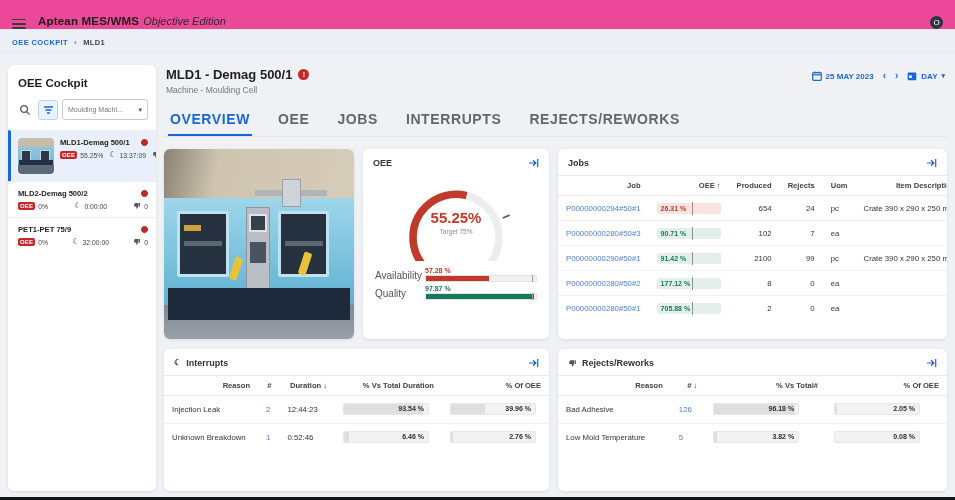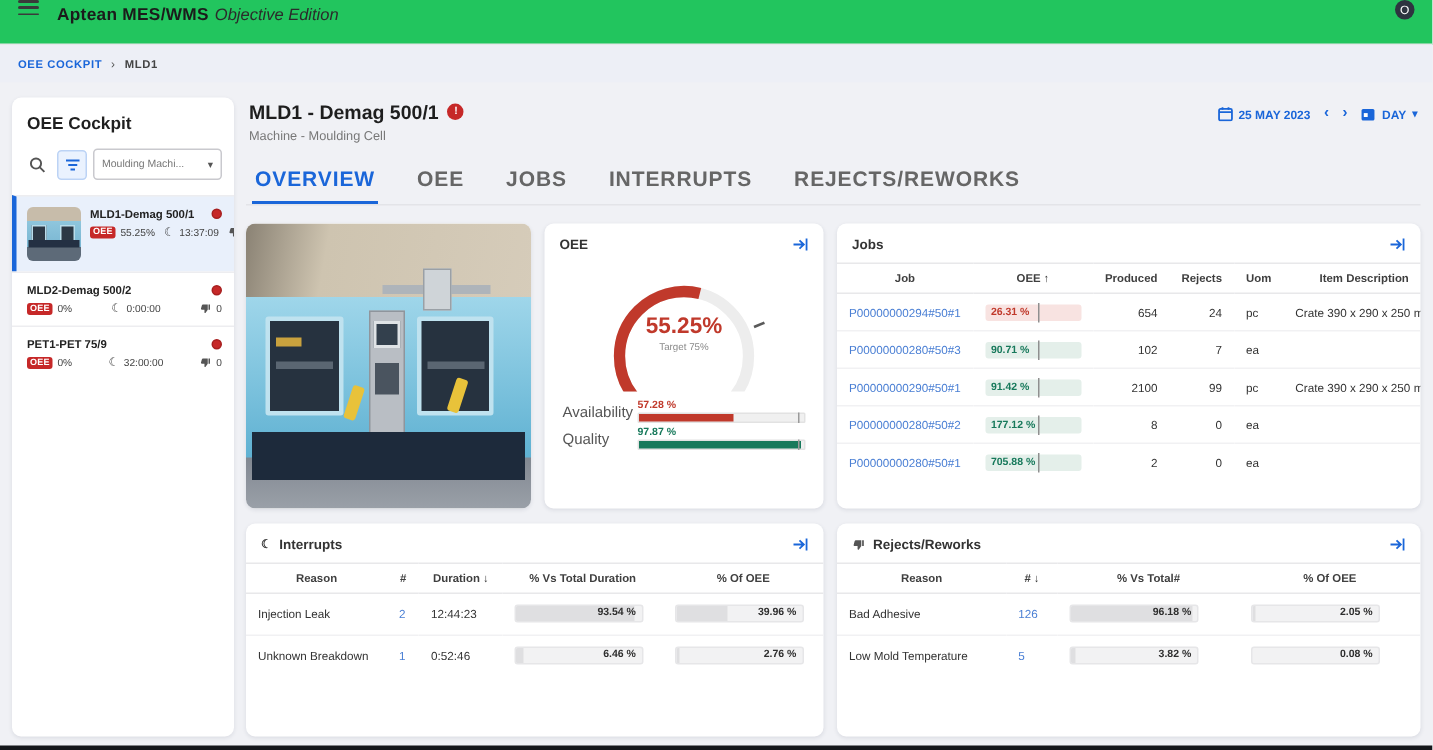--- a/index.html
+++ b/index.html
@@ -1,22 +1,22 @@
 <!DOCTYPE html>
 <html><head>
 <meta charset="utf-8">
 <style>
   * { margin:0; padding:0; box-sizing:border-box; }
   html,body { width:955px; height:500px; overflow:hidden;
     font-family:"Liberation Sans", sans-serif; background:#f0f1f5; color:#333; }
   .frame { width:955px; height:500px; display:flex; flex-direction:column; position:relative; }
 
   
-  .topbar { height:30px; background:#22c55e; border-bottom:1px solid #e7e7ea;
-    display:flex; align-items:flex-start; padding:0 12px; flex:0 0 auto; }
+  .topbar { height:30px; background:#ec4899; border-bottom:1px solid #e7e7ea;
+    display:flex; align-items:flex-end; padding:0 12px; flex:0 0 auto; }
   .hamburger { width:14px; display:flex; flex-direction:column; gap:2.5px; margin-right:12px; cursor:pointer; }
   .hamburger span { height:1.8px; background:#3a3a3a; border-radius:1px; }
   .brand { font-size:11.5px; font-weight:bold; color:#1b1b1b; letter-spacing:.2px; }
   .brand-edition { font-size:11px; font-style:italic; font-weight:normal; color:#2b2b2b; margin-left:4px; }
   .topbar-right { margin-left:auto; display:flex; align-items:center; }
   .avatar { width:13px; height:13px; border-radius:50%; background:#2e3440; color:#fff;
     font-size:8px; display:flex; align-items:center; justify-content:center; }
 
   
   .breadcrumb-bar { height:25px; background:#edeff6; display:flex; align-items:center;
@@ -122,21 +122,21 @@
   .metric-value { font-size:7px; font-weight:bold; margin-bottom:1px; }
   .metric-value.red { color:#c0392b; } .metric-value.green { color:#17795b; }
   .metric-track { position:relative; height:7px; background:#f0f0f0; border:1px solid #e2e2e2; border-radius:1px; }
   .metric-fill { position:absolute; left:0; top:0; bottom:0; }
   .metric-fill.red { background:#c0392b; } .metric-fill.green { background:#17795b; }
   .metric-marker { position:absolute; top:-1px; bottom:-1px; width:1.5px; background:#9a9a9a; left:96%; }
 
   
   .jobs-card { flex:1; min-width:0; }
   table { width:100%; border-collapse:collapse; }
-  th { font-size:7.6px; font-weight:bold; color:#3f3f3f; text-align:center; padding:5px 8px;
+  th { font-size:7.6px; font-weight:bold; color:#3f3f3f; text-align:right; padding:5px 8px;
     border-top:1px solid #e8e8ea; border-bottom:1px solid #e8e8ea; white-space:nowrap; }
   td { font-size:7.8px; color:#333; padding:6.5px 8px; border-top:1px solid #f1f1f3; white-space:nowrap; }
   tr:first-child td { border-top:none; }
   .num { text-align:right; }
   .job-link, .count-link { color:#4a7fd4; cursor:pointer; }
   .sort-glyph { font-size:7.5px; color:#333; margin-left:2px; }
   .oee-pill { position:relative; display:inline-block; width:64px; padding:2px 4px; font-size:7px; font-weight:bold;
     border-radius:2px; }
   .oee-pill.red { background:#f8e3e1; color:#c0392b; }
   .oee-pill.green { background:#e4efea; color:#17795b; }

